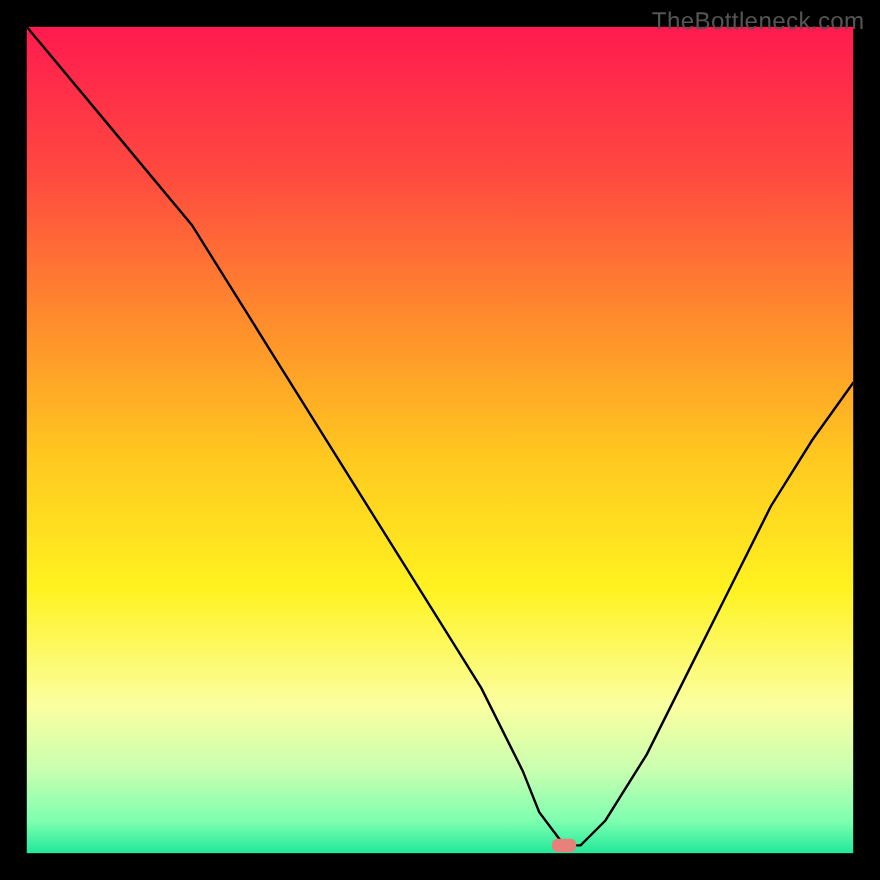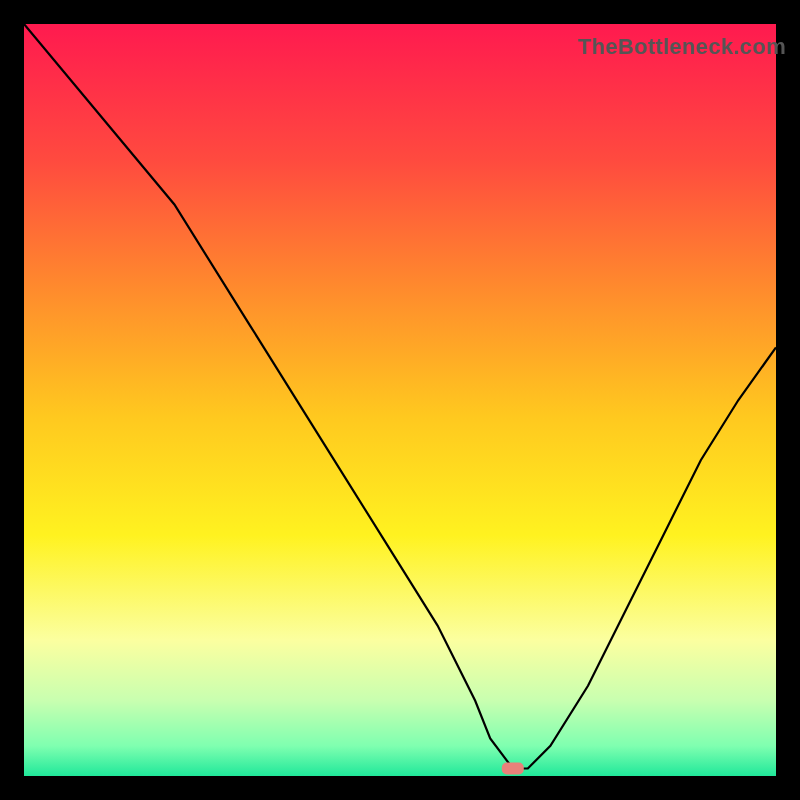--- a/index.html
+++ b/index.html
@@ -9,24 +9,23 @@
     background: #000;
     position: relative;
     font-family: Arial, sans-serif;
   }
   .watermark {
     position: absolute;
     top: 6px;
     right: 14px;
     color: #555;
     font-size: 22px;
-    font-weight: 700;
+    font-weight: 400;
     letter-spacing: 0.3px;
     z-index: 10;
-    margin-top: 28px;
   }
   .plot-area {
     position: absolute;
     left: 24px;
     top: 24px;
     width: 752px;
     height: 752px;
     overflow: hidden;
   }
   svg { display: block; }

